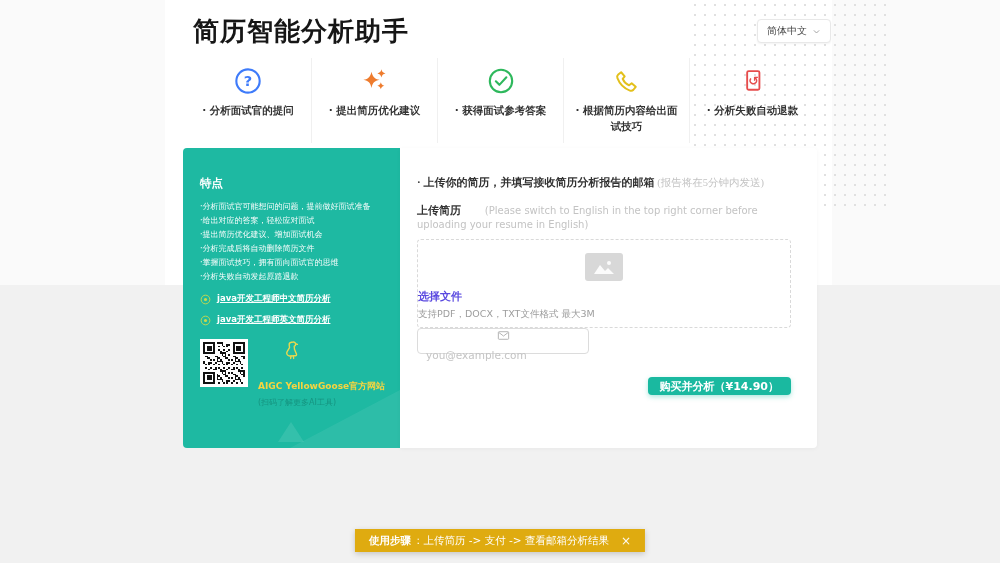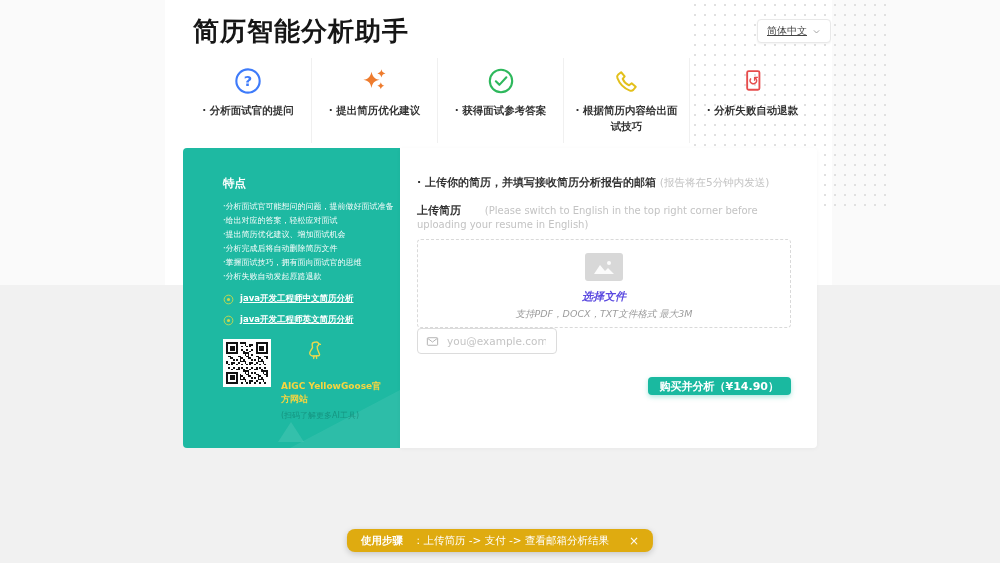--- a/index.html
+++ b/index.html
@@ -7,72 +7,72 @@
         font-family:"DejaVu Sans","Liberation Sans",sans-serif;background:#f1f1f1;}
   .top-bg{position:absolute;left:0;top:0;width:100%;height:285px;background:#fafafa;}
   .white-col{position:absolute;left:165px;top:0;width:667px;height:285px;background:#fff;}
   .dots{position:absolute;left:690px;top:0;width:202px;height:206px;
         background-image:radial-gradient(#e0e0e0 1.1px,transparent 1.1px);
         background-size:10px 10px;}
   .title{position:absolute;left:185px;top:8px;margin:8px;font-size:26px;line-height:1.2;
          font-weight:800;color:#161616;letter-spacing:1px;}
   .lang{position:absolute;left:757px;top:19px;height:22px;display:flex;align-items:center;
         gap:5px;padding:0 9px;background:#fff;border:1px solid #e8e8e8;border-radius:4px;
-        font-size:10px;color:#444;box-shadow:0 1px 2px rgba(0,0,0,.05);cursor:pointer;text-decoration:underline;}
+        font-size:10px;color:#444;box-shadow:0 1px 2px rgba(0,0,0,.05);cursor:pointer;}
   
   .features{position:absolute;left:185px;top:58px;width:630px;display:flex;}
   .feature{width:126px;box-sizing:border-box;text-align:center;padding:6px 10px 8px;}
   .feature+.feature{border-left:1px solid #f0f0f0;}
   .ficon{height:34px;display:flex;align-items:center;justify-content:center;}
   .flabel{margin-top:5px;font-size:10.5px;font-weight:700;color:#333;line-height:1.5;}
   
   .card{position:absolute;left:183px;top:148px;width:634px;height:300px;display:flex;}
   .panel{position:relative;width:217px;box-sizing:border-box;background:#1eb9a2;
-         border-radius:4px 0 0 4px;color:#fff;padding:22px 12px 0 40px;overflow:hidden;}
+         border-radius:4px 0 0 4px;color:#fff;padding:22px 12px 0 17px;overflow:hidden;}
   .deco-a{position:absolute;right:0;bottom:0;width:110px;height:58px;
           background:rgba(255,255,255,.07);clip-path:polygon(100% 0,100% 100%,0 100%);}
   .deco-b{position:absolute;left:95px;bottom:6px;width:26px;height:20px;
           background:rgba(255,255,255,.10);clip-path:polygon(50% 0,100% 100%,0 100%);}
   .panel h3{margin:6px 0 9px;font-size:11.5px;font-weight:700;}
   .panel ul{margin:0;padding:0;list-style:none;}
   .panel li{font-size:8px;line-height:14px;color:rgba(255,255,255,.96);white-space:nowrap;}
   .plink{display:flex;align-items:center;gap:6px;margin-top:9px;}
   .plink a{color:#fff;font-size:8.5px;font-weight:700;text-decoration:underline;cursor:pointer;}
   .brand-row{display:flex;gap:10px;margin-top:13px;position:relative;z-index:2;}
   .qr{width:48px;height:48px;background:#fff;flex:0 0 auto;}
   .brand-right{padding-top:0;}
   .goose{margin-left:22px;}
   .brand-name{font-size:9px;font-weight:700;color:#f7d53f;margin-top:15px;}
   .brand-cap{font-size:8px;color:rgba(0,70,60,.32);margin-top:4px;}
   
   .form{position:relative;flex:1;background:#fff;border-radius:0 4px 4px 0;
         box-sizing:border-box;padding:22px 26px 0 17px;box-shadow:0 1px 4px rgba(0,0,0,.04);}
-  .intro{margin:5px 0 0;font-size:11px;font-weight:700;color:#333;}
+  .intro{margin:5px 0 0;font-size:11px;font-weight:700;color:#333;font-family:Liberation Serif, serif;}
   .note{color:#c3c3c3;font-weight:400;font-size:10.5px;}
   .ulabel{margin:13px 0 8px;font-size:11px;font-weight:700;color:#333;}
   .ulabel .note{font-size:10px;margin-left:20px;}
   .upload{border:1px dashed #d9d9d9;border-radius:4px;height:89px;box-sizing:border-box;
-          text-align:center;padding-top:13px;background:#fff;cursor:pointer;font-style:italic;}
+          text-align:left;padding-top:13px;background:#fff;cursor:pointer;}
   .imgic{width:38px;height:28px;margin:0 auto;background:#d8d8d8;border-radius:3px;
          display:flex;align-items:center;justify-content:center;}
   .choose{margin-top:8px;font-size:11px;font-weight:700;color:#5b4ae0;cursor:pointer;}
   .hint{margin-top:4px;font-size:9.5px;color:#9d9d9d;}
   .elabel{margin:16px 0 7px;font-size:11px;font-weight:700;color:#333;}
-  .einput{width:140px;height:26px;box-sizing:border-box;border:1px solid #dcdcdc;
-          border-radius:4px;display:flex;align-items:center;gap:6px;padding:0 8px;background:#fff;}
+  .einput{width:172px;height:26px;box-sizing:border-box;border:1px solid #dcdcdc;
+          border-radius:4px;display:flex;align-items:center;gap:6px;padding:0 8px;background:#fff;flex-direction:column;}
   .einput input{border:none;outline:none;font-size:10.5px;color:#333;width:100%;
                 font-family:inherit;background:transparent;}
   .einput input::placeholder{color:#c4c4c4;}
   .buy{position:absolute;right:26px;top:229px;height:18px;border:none;border-radius:4px;
        background:#1ab9a0;color:#fff;font-size:11px;font-weight:600;padding:0 12px;
        font-family:inherit;cursor:pointer;box-shadow:0 2px 5px rgba(26,185,160,.35);}
   
   .toast{position:absolute;left:50%;top:529px;transform:translateX(-50%);height:23px;
-         background:#dfab10;color:#fff;border-radius:8px;display:flex;align-items:center;
-         padding:0 14px;font-size:10.5px;white-space:nowrap;box-shadow:0 2px 6px rgba(0,0,0,.18);gap:8px;}
+         background:#dfab10;color:#fff;border-radius:0;display:flex;align-items:center;
+         padding:0 14px;font-size:10.5px;white-space:nowrap;box-shadow:0 2px 6px rgba(0,0,0,.18);}
   .toast b{font-weight:700;margin-right:2px;}
   .toast .close{margin-left:12px;font-size:12px;opacity:.95;cursor:pointer;}
 </style>
 </head>
 <body>
 
 <div class="page">
   <div class="top-bg"></div>
   <div class="white-col"></div>
   <div class="dots"></div>

